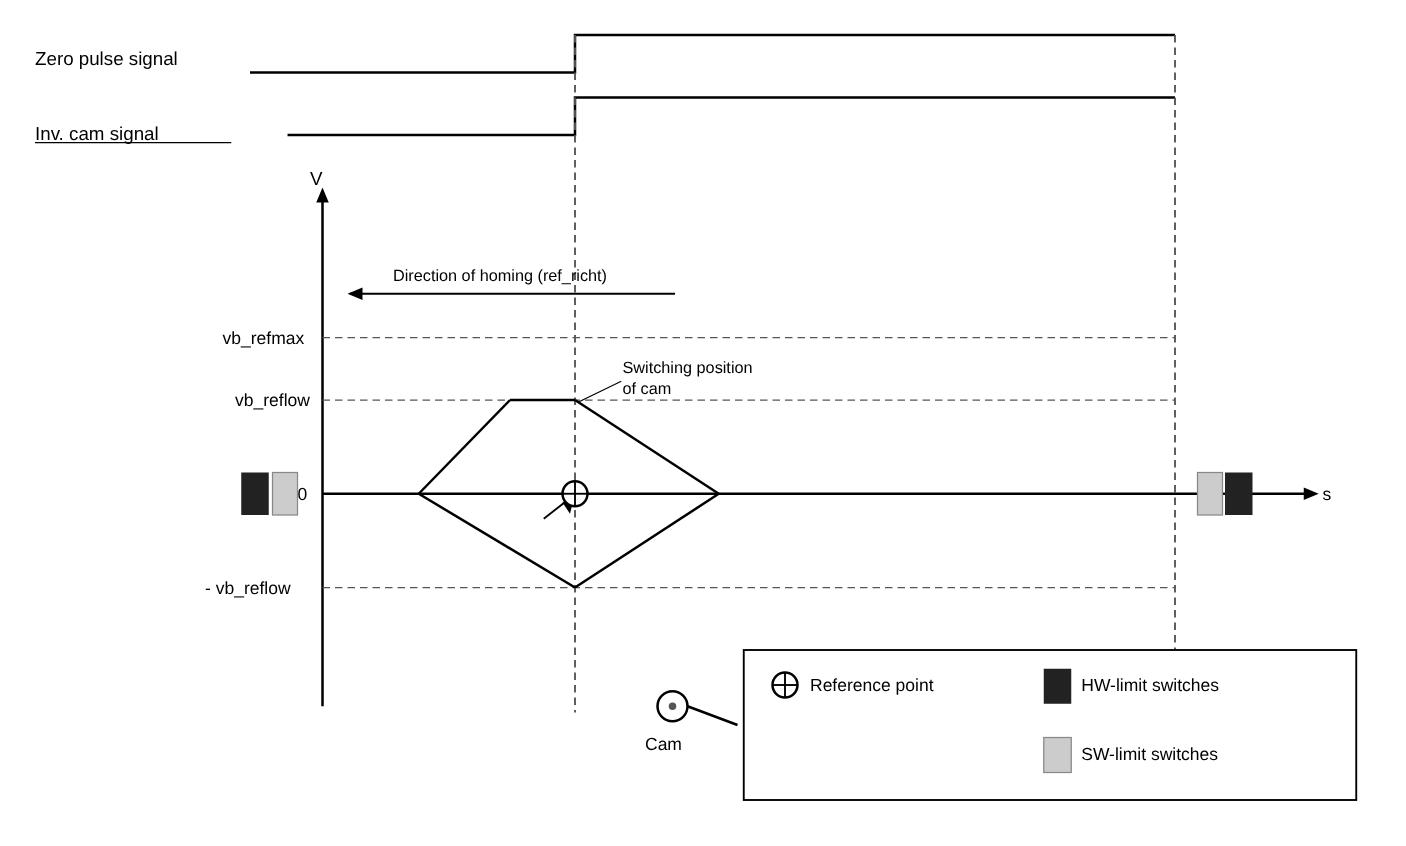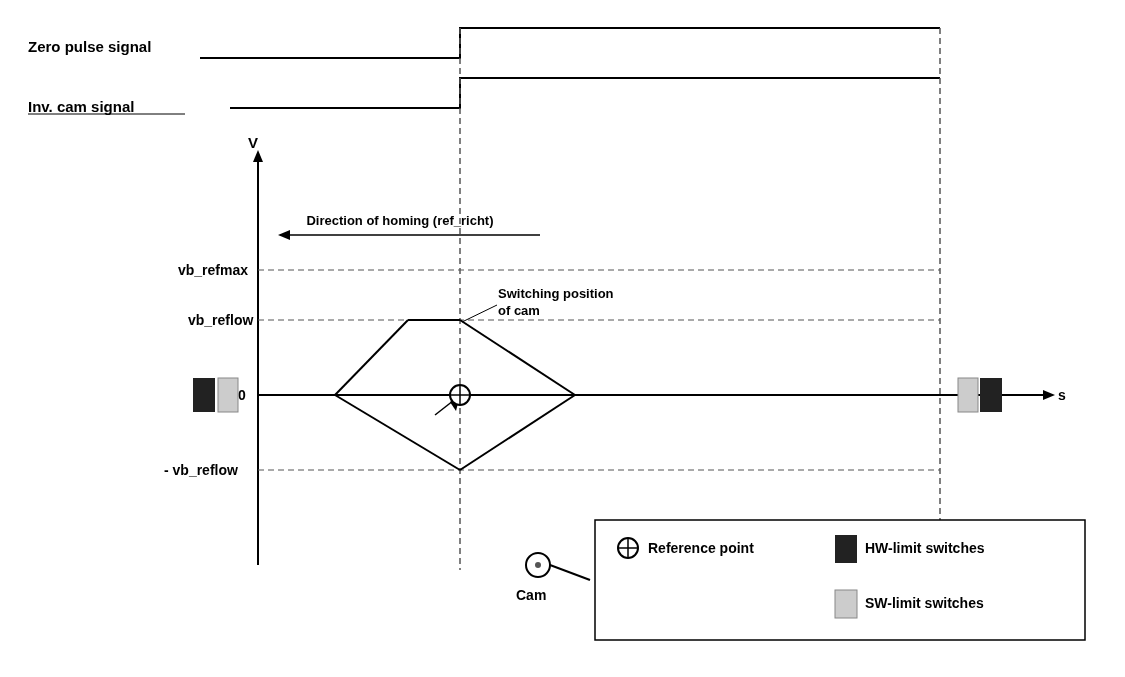--- a/index.html
+++ b/index.html
@@ -9,21 +9,20 @@
       background: #fff;
       font-family: Arial, sans-serif;
       font-size: 14px;
       overflow: hidden;
       position: relative;
     }
     #main-canvas {
       width: 913px;
       height: 677px;
       position: relative;
-      font-weight: bold;
     }
     svg {
       position: absolute;
       top: 0; left: 0;
       width: 1125px;
       height: 677px;
     }
   </style>
 </head>
 <body>

